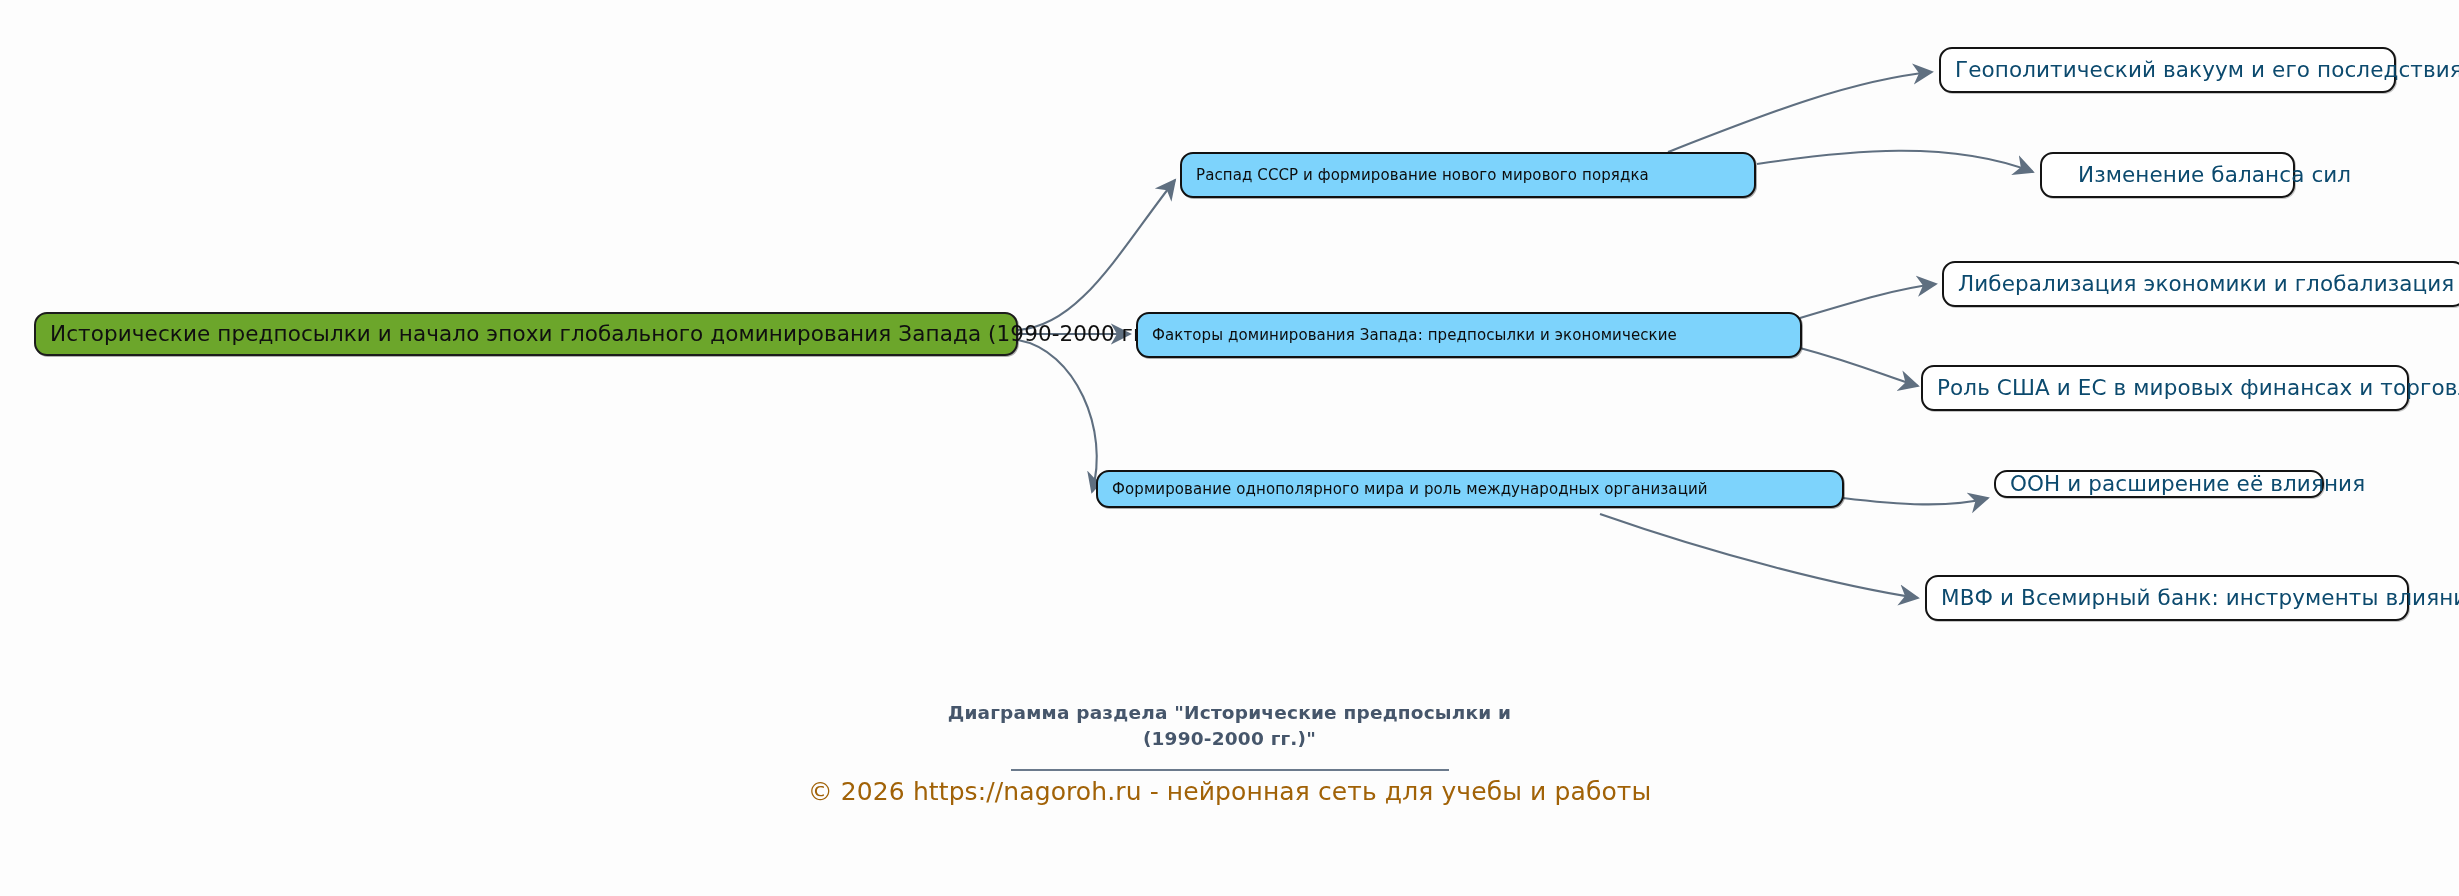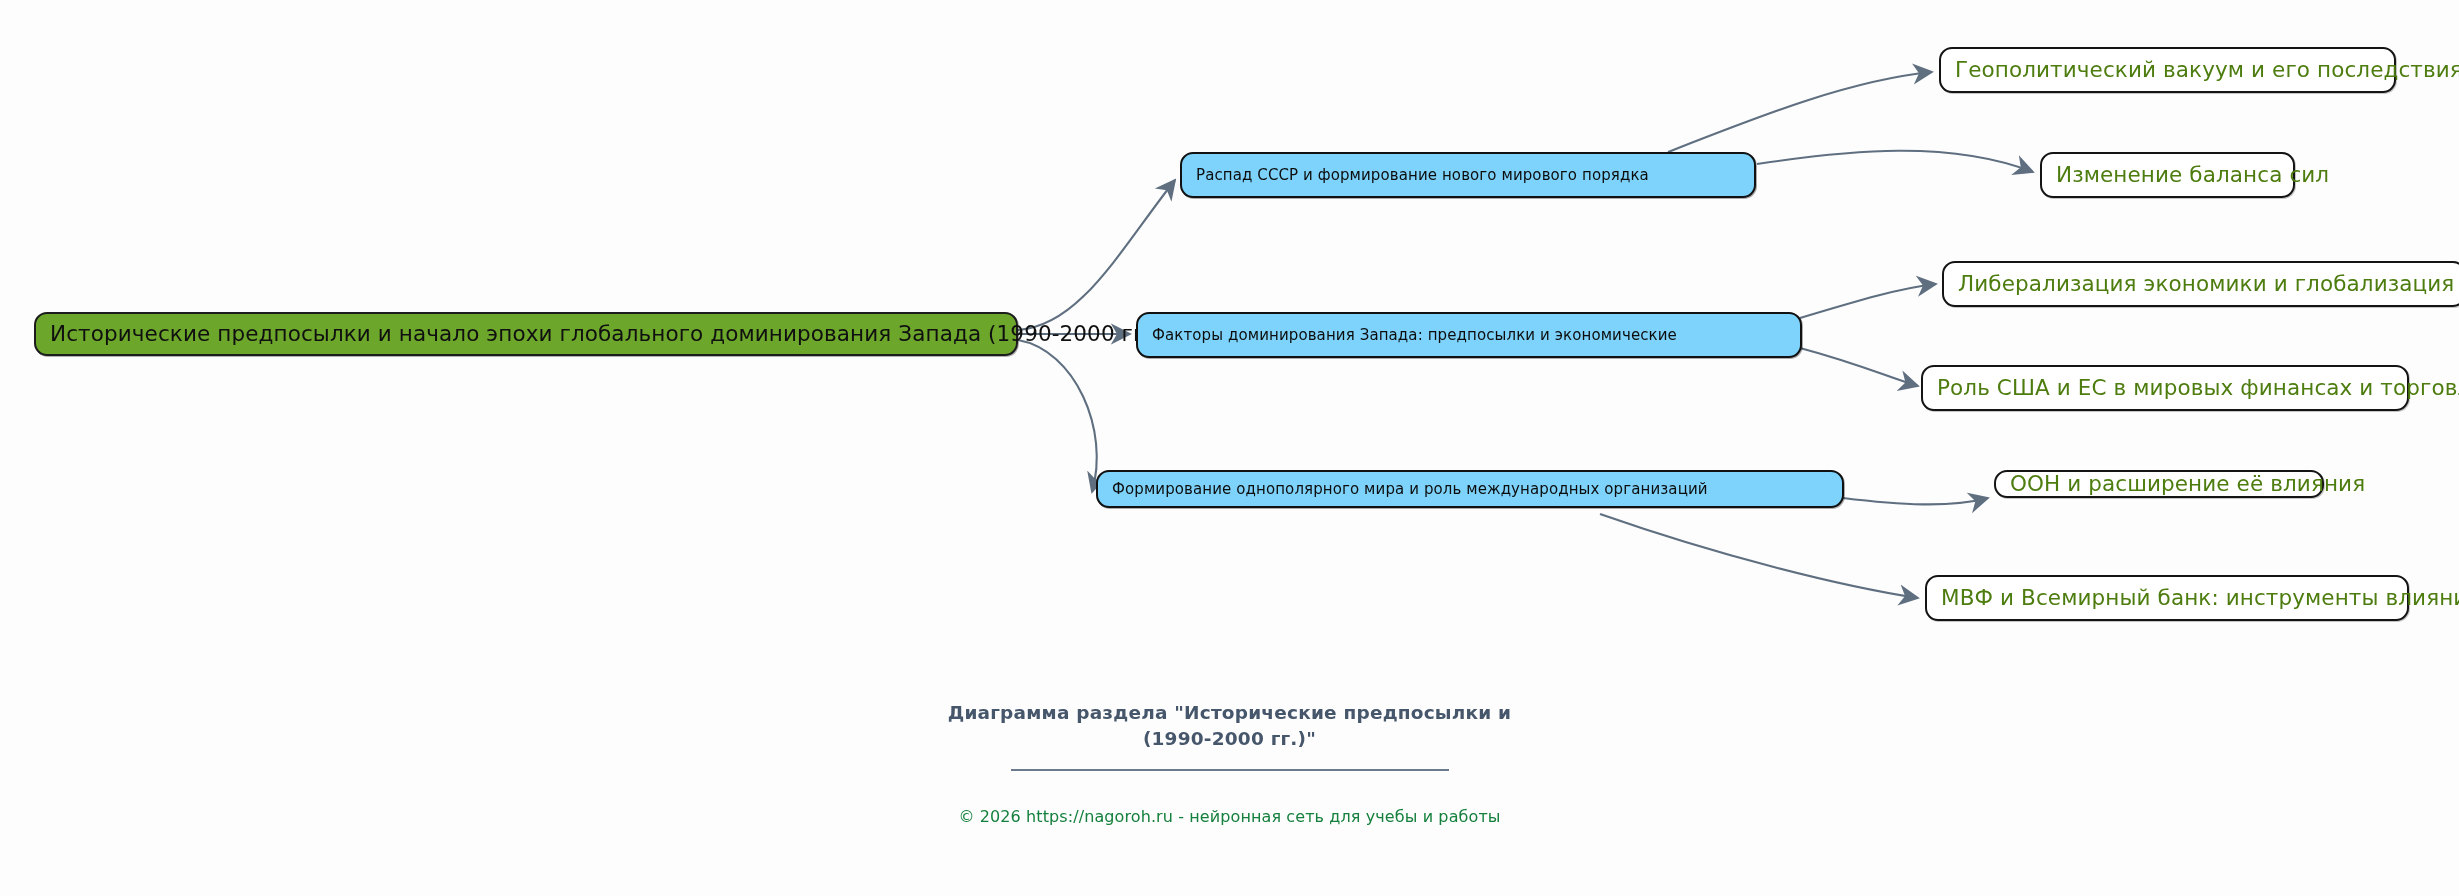--- a/index.html
+++ b/index.html
@@ -60,21 +60,21 @@
     background: #7dd3fc;
     border: 2px solid #111111;
     color: #0d0d0d;
     font-size: 15px;
     box-shadow: 1px 1px 0 rgba(0,0,0,0.32);
     justify-content: flex-end;
   }
   .node.leaf {
     background: #ffffff;
     border: 2px solid #141414;
-    color: #4d7c0f;
+    color: #0c4a6e;
     font-size: 21.5px;
     box-shadow: 1px 1px 0 rgba(0,0,0,0.22);
   }
 
   
   #footer {
     position: absolute;
     left: 0;
     top: 700px;
     width: 2459px;
@@ -88,23 +88,23 @@
     letter-spacing: 0.2px;
   }
   #caption .cap-line { display: block; }
   #rule {
     width: 438px;
     height: 0;
     margin: 16px auto 0 auto;
     border-top: 2px solid #6b7a8c;
   }
   #copyright {
-    margin-top: 36px;
-    color: #15803d;
-    font-size: 16px;
+    margin-top: 6px;
+    color: #a16207;
+    font-size: 25px;
     letter-spacing: 0.1px;
   }
 </style>
 </head>
 <body>
 
 <div id="canvas">
 
   <svg id="edges" viewBox="0 0 2459 896" width="2459" height="896" xmlns="http://www.w3.org/2000/svg">
     <defs>
@@ -145,21 +145,21 @@
   </div>
 
   <div class="node branch" style="left:1096px; top:470px; width:748px; height:38px;">
     <span class="node-label">Формирование однополярного мира и роль международных организаций</span>
   </div>
 
   <div class="node leaf" style="left:1939px; top:47px; width:457px; height:46px;">
     <span class="node-label">Геополитический вакуум и его последствия</span>
   </div>
 
-  <div class="node leaf" style="left:2040px; top:152px; width:255px; height:46px;">
+  <div class="node leaf" style="left:2040px; top:152px; width:255px; height:46px;padding-left:22px;">
     <span class="node-label">Изменение баланса сил</span>
   </div>
 
   <div class="node leaf" style="left:1942px; top:261px; width:524px; height:46px;">
     <span class="node-label">Либерализация экономики и глобализация</span>
   </div>
 
   <div class="node leaf" style="left:1921px; top:365px; width:488px; height:46px;">
     <span class="node-label">Роль США и ЕС в мировых финансах и торговле</span>
   </div>

